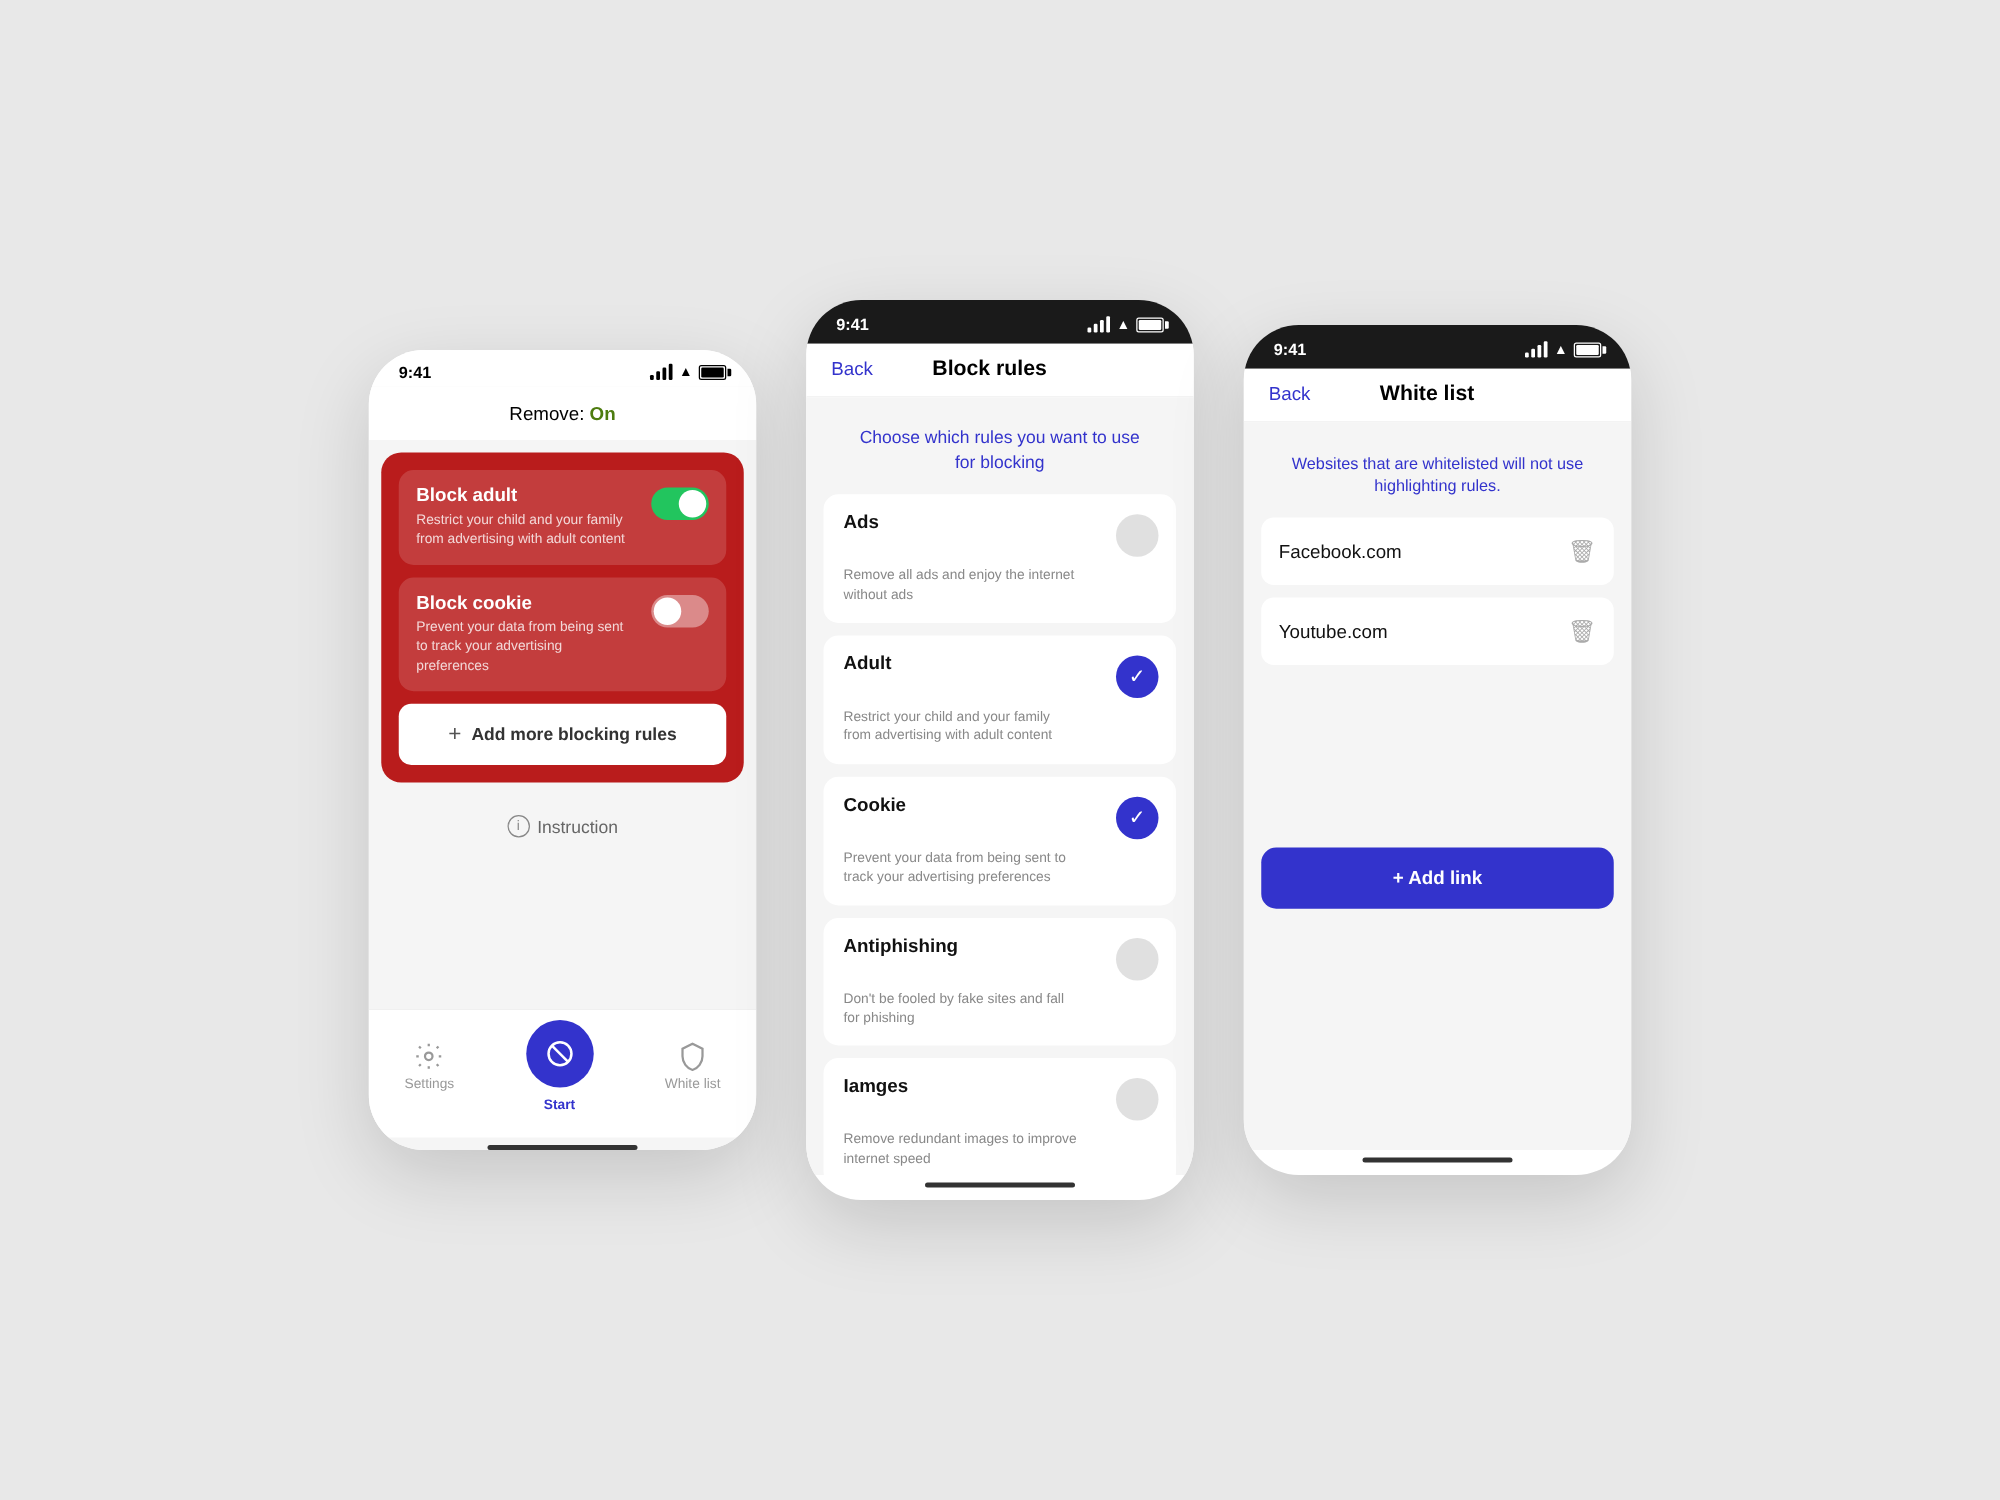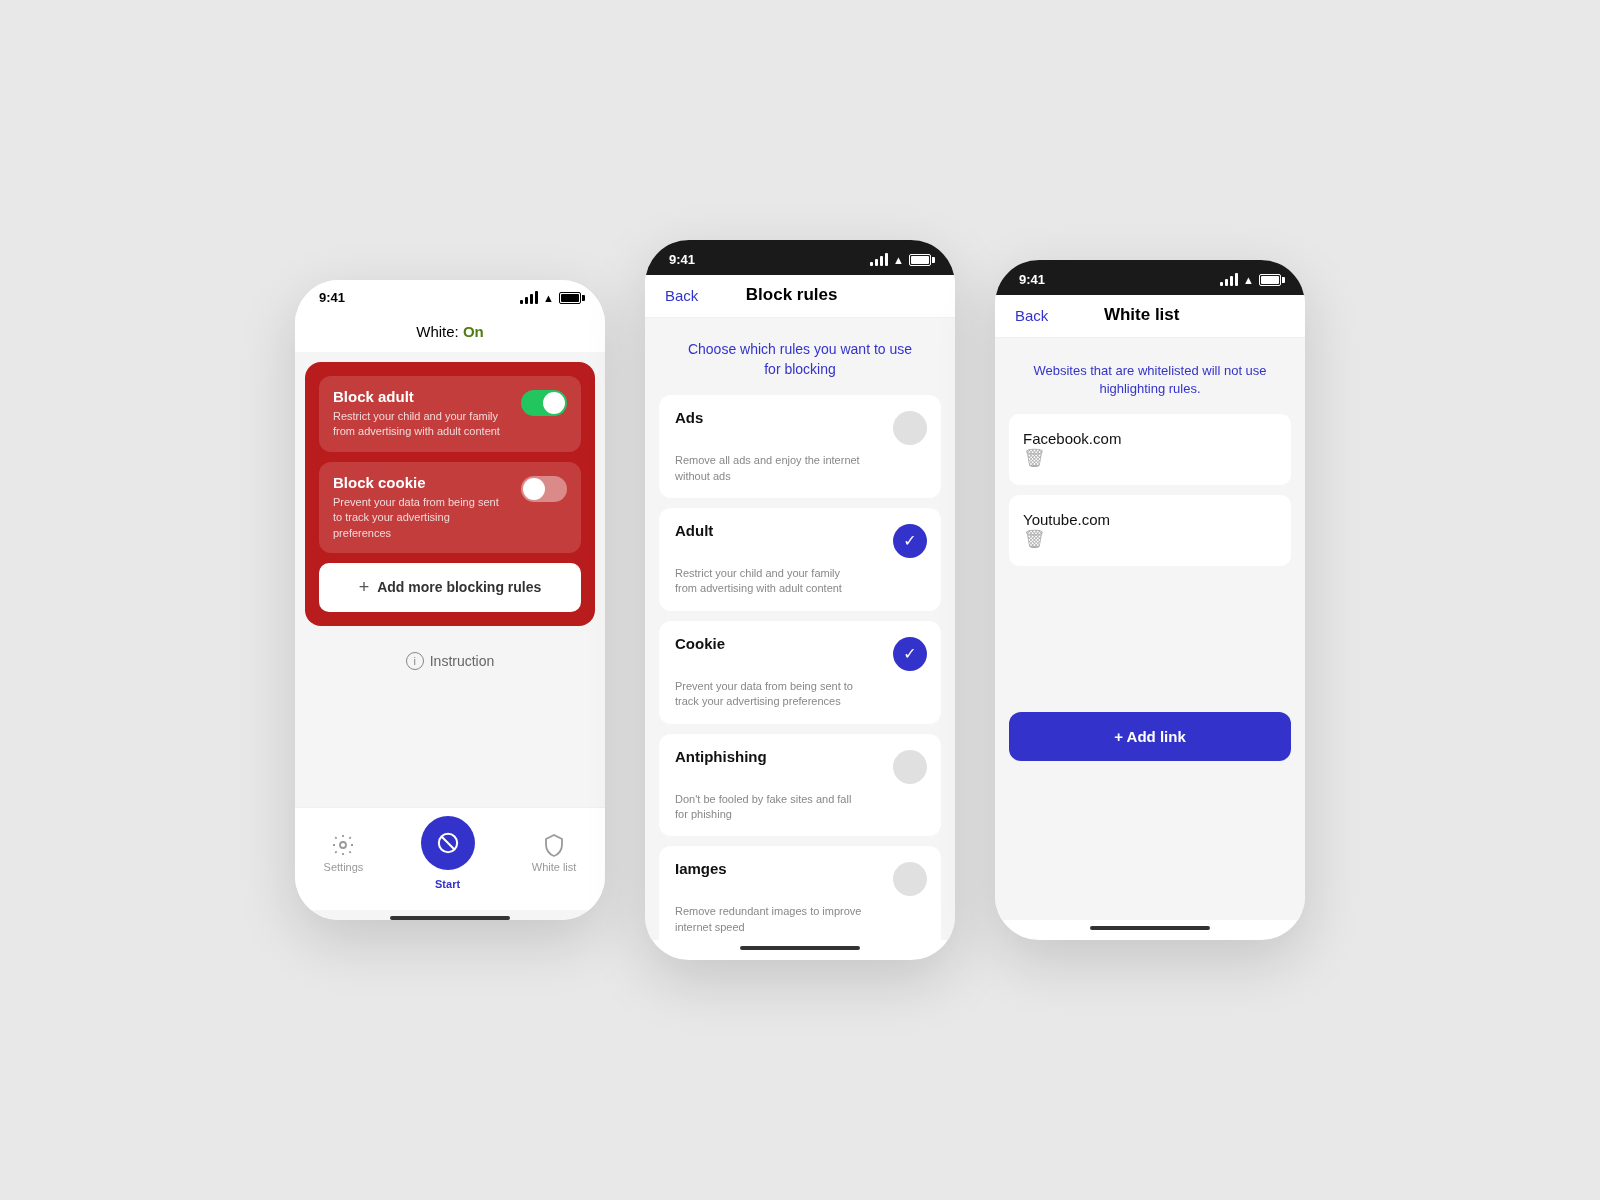--- a/index.html
+++ b/index.html
@@ -405,23 +405,22 @@
       line-height: 1.4;
       padding: 10px 20px 16px;
     }
 
     .whitelist-item {
       background: #fff;
       border-radius: 10px;
       padding: 16px 14px;
       display: flex;
       justify-content: space-between;
-      align-items: flex-start;
+      align-items: center;
       margin-bottom: 10px;
-      flex-direction: column;
     }
 
     .whitelist-domain {
       font-size: 15px;
       font-weight: 500;
       color: #111;
     }
 
     .trash-icon {
       color: #aaa;
@@ -458,21 +457,21 @@
       <span class="wifi-icon">▲</span>
       <div class="battery">
         <div class="battery-fill"></div>
       </div>
     </div>
   </div>
 
   <div class="phone-1-content">
 
     <div class="status-label" style="background:#fff;">
-      <span>White:</span>
+      <span>Remove:</span>
       <span class="status-on">On</span>
     </div>
 
     <div class="blue-section">
 
       <div class="block-card">
         <div class="block-card-text">
           <h3>Block adult</h3>
           <p>Restrict your child and your family from advertising with adult content</p>
         </div>

